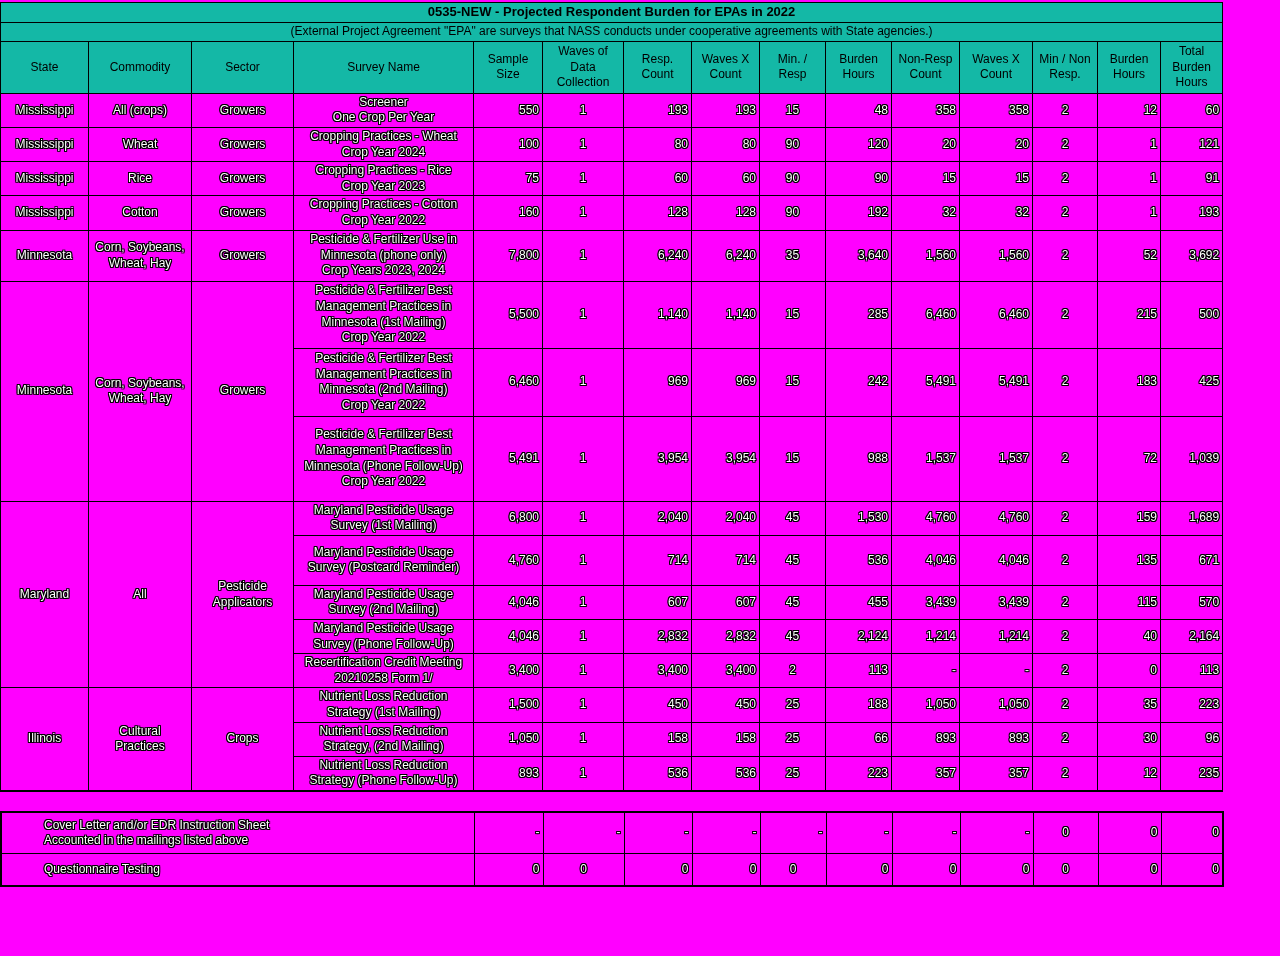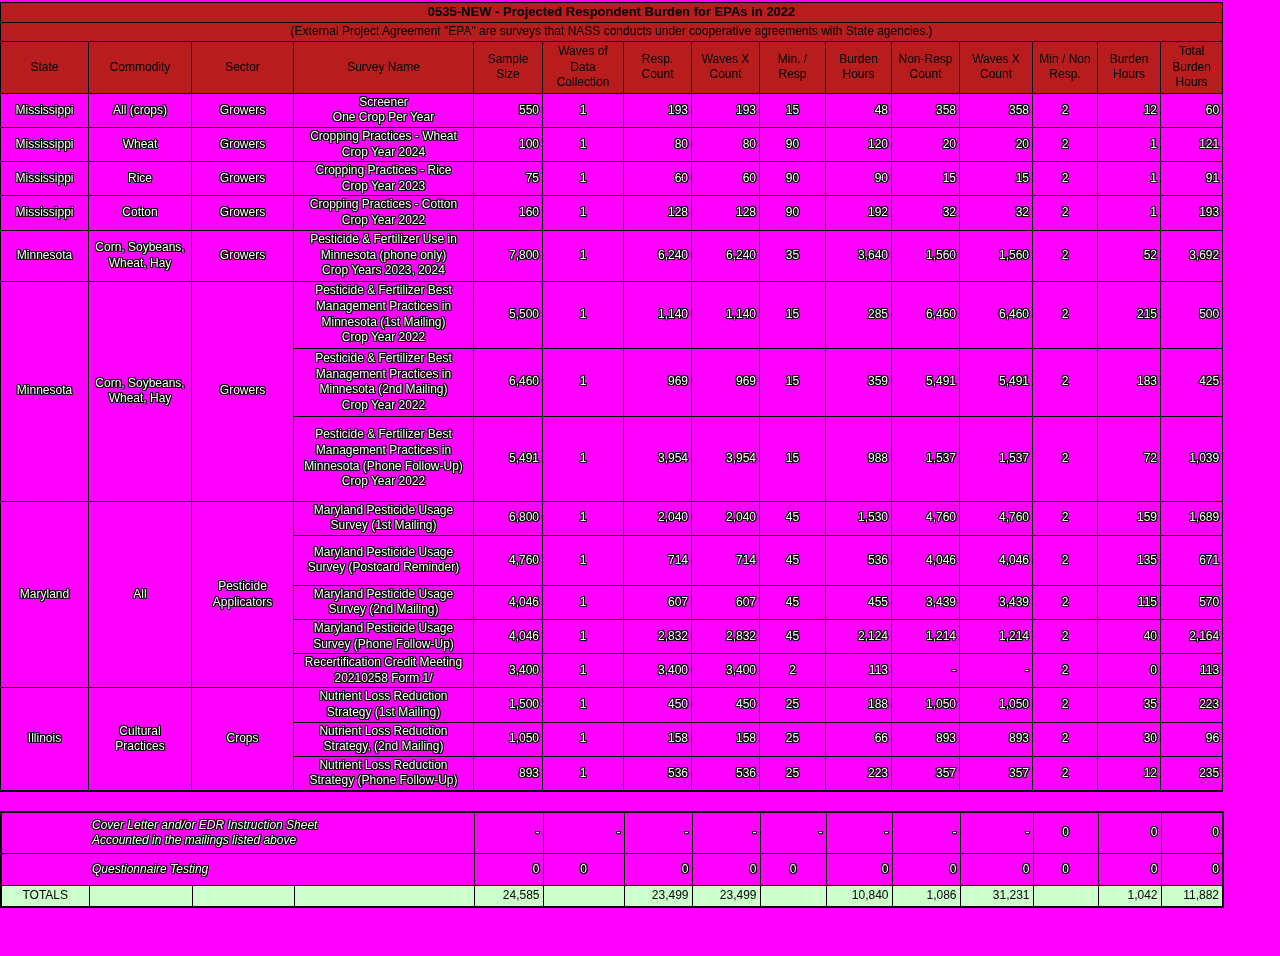--- a/index.html
+++ b/index.html
@@ -10,33 +10,33 @@
     overflow:hidden;
   }
   .sheet{margin:2px 0 0 0;width:1222px;}
   table{border-collapse:collapse;table-layout:fixed;width:1222px;}
   td{
     border:1px solid #000;
     font-size:12px;line-height:1.3;
     padding:1px 3px;overflow:hidden;
     vertical-align:middle;color:#000;
   }
-  .yellow{background:#b91c1c;text-align:center;}
+  .yellow{background:#14b8a6;text-align:center;}
   .title-cell{font-weight:bold;font-size:13px;}
   .magenta{
     background:#ff00ff;color:#fff;
     text-shadow:-1px -1px 0 #000,1px -1px 0 #000,-1px 1px 0 #000,1px 1px 0 #000,
                 -1px 0 0 #000,1px 0 0 #000,0 -1px 0 #000,0 1px 0 #000;
   }
   .green{background:#ccffcc;color:#000;}
   .num{text-align:right;}
   .ctr{text-align:center;}
   .left{text-align:left;}
   .pre{white-space:pre-line;}
-  .indent{padding-left:90px;font-style:italic;}
+  .indent{padding-left:42px;}
   .main-table{border-bottom:2px solid #000;}
   .footer-table{border:2px solid #000;}
   .spacer{height:19px;}
 </style>
 </head>
 <body>
 
 <div class="sheet">
 
   <table class="main-table">
@@ -215,21 +215,21 @@
     <tr style="height:68px">
       <td class="magenta ctr pre">Pesticide &amp; Fertilizer Best
 Management Practices in
 Minnesota (2nd Mailing)
 Crop Year 2022</td>
       <td class="magenta num">6,460</td>
       <td class="magenta ctr">1</td>
       <td class="magenta num">969</td>
       <td class="magenta num">969</td>
       <td class="magenta ctr">15</td>
-      <td class="magenta num">359</td>
+      <td class="magenta num">242</td>
       <td class="magenta num">5,491</td>
       <td class="magenta num">5,491</td>
       <td class="magenta ctr">2</td>
       <td class="magenta num">183</td>
       <td class="magenta num">425</td>
     </tr>
     <tr style="height:85px">
       <td class="magenta ctr pre">Pesticide &amp; Fertilizer Best
 Management Practices in
 Minnesota (Phone Follow-Up)
@@ -425,33 +425,16 @@
       <td class="magenta num">0</td>
       <td class="magenta ctr">0</td>
       <td class="magenta num">0</td>
       <td class="magenta num">0</td>
       <td class="magenta num">0</td>
       <td class="magenta ctr">0</td>
       <td class="magenta num">0</td>
       <td class="magenta num">0</td>
     </tr>
 
-    <tr style="height:21px">
-      <td class="green ctr">TOTALS</td>
-      <td class="green"></td>
-      <td class="green"></td>
-      <td class="green"></td>
-      <td class="green num">24,585</td>
-      <td class="green ctr"></td>
-      <td class="green num">23,499</td>
-      <td class="green num">23,499</td>
-      <td class="green ctr"></td>
-      <td class="green num">10,840</td>
-      <td class="green num">1,086</td>
-      <td class="green num">31,231</td>
-      <td class="green ctr"></td>
-      <td class="green num">1,042</td>
-      <td class="green num">11,882</td>
-    </tr>
   </tbody>
     </table>
 
 </div>
 
 </body></html>

